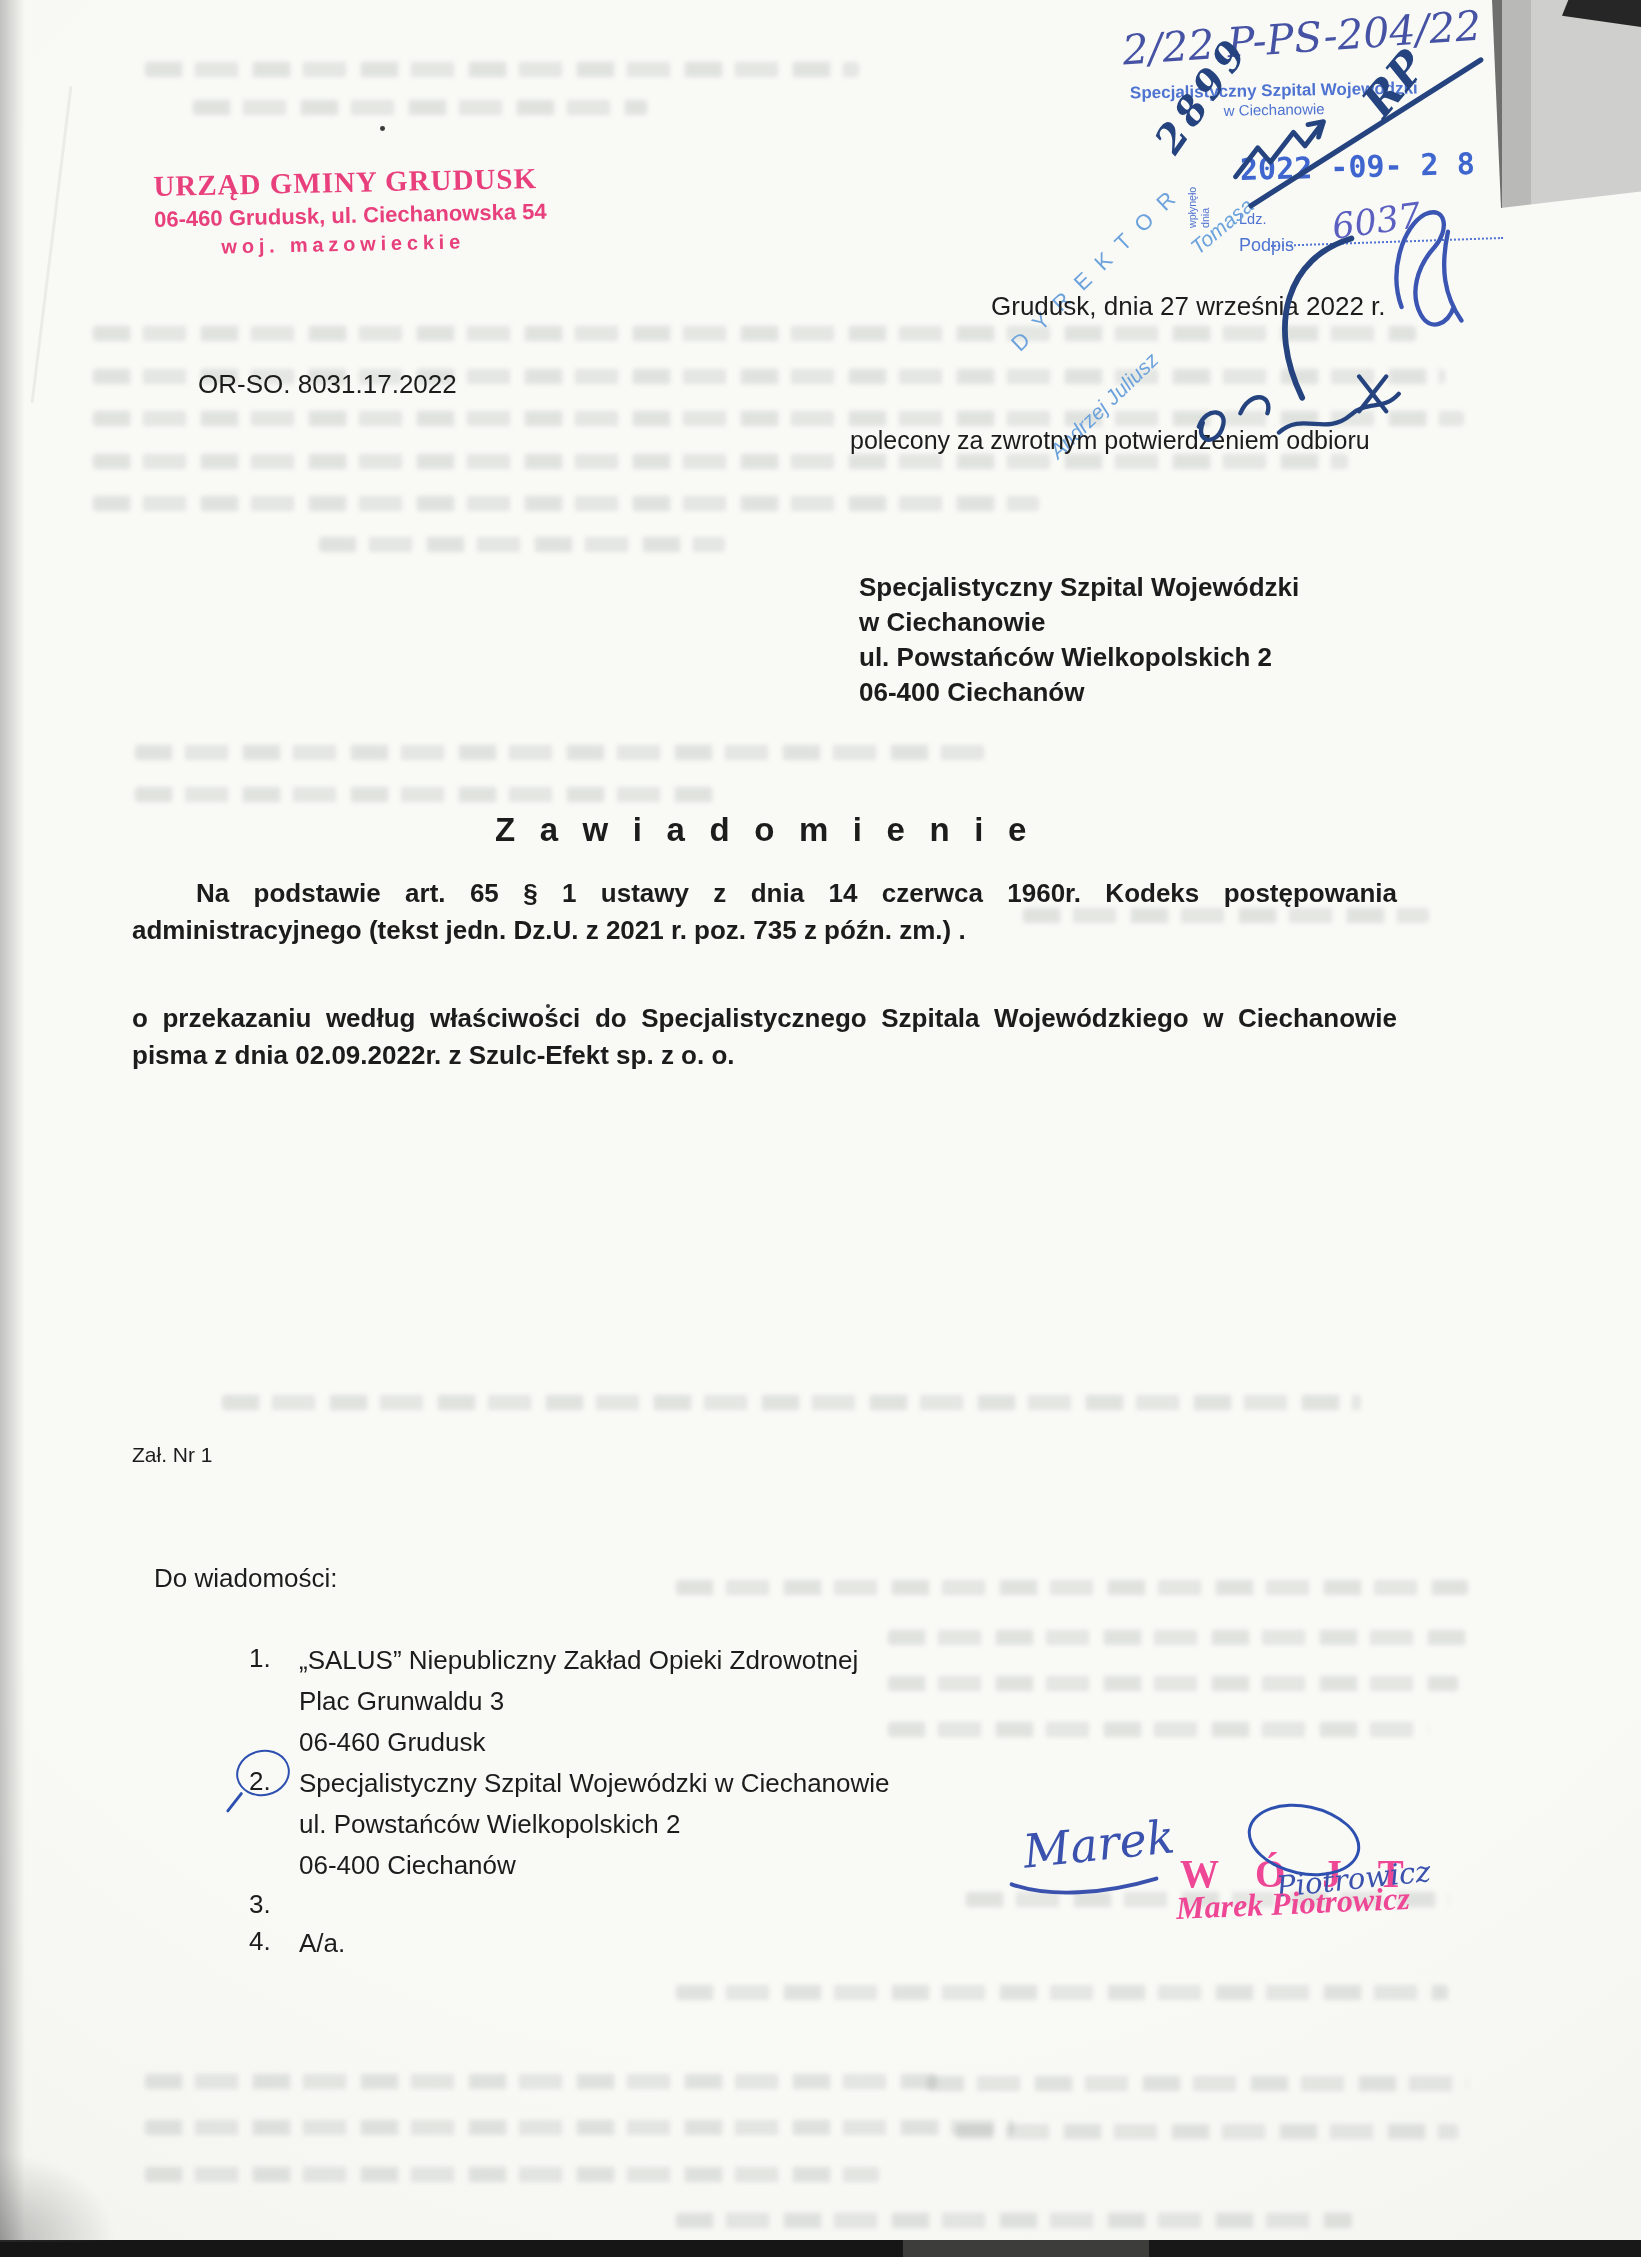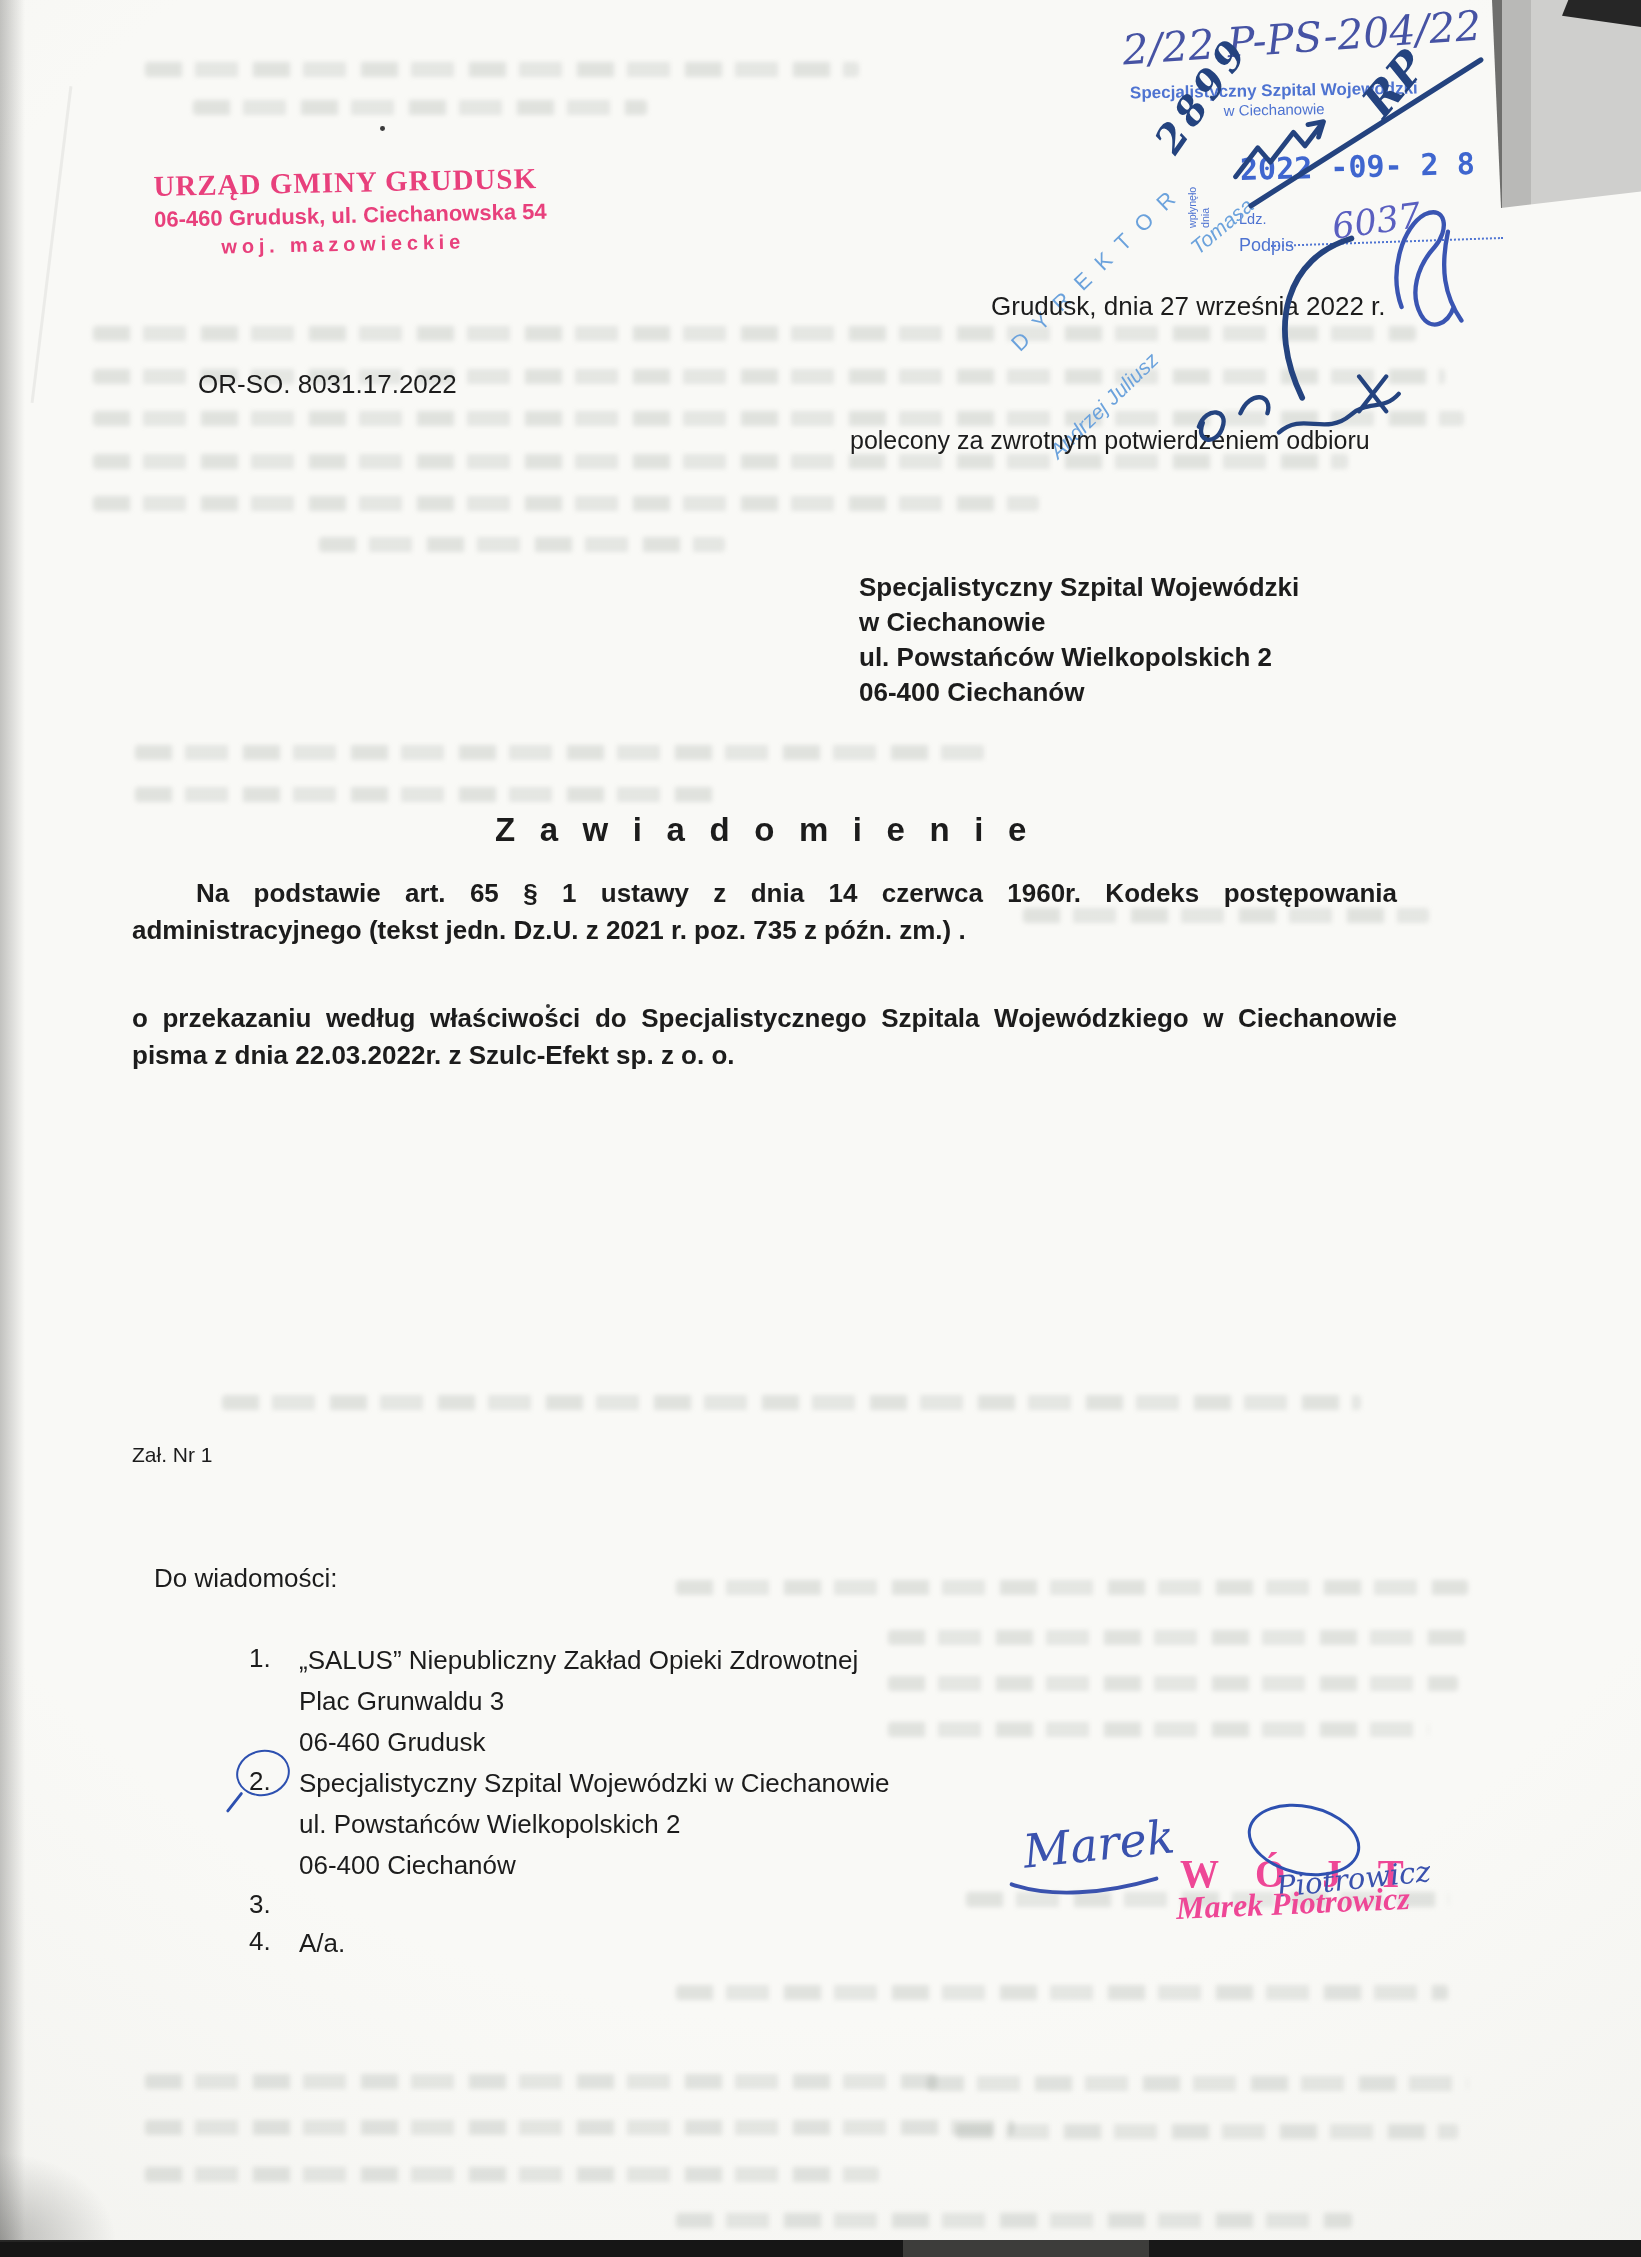--- a/index.html
+++ b/index.html
@@ -117,21 +117,21 @@
   <div class="abs print bold pre" style="left:859px;top:570px;line-height:35px;">Specjalistyczny  Szpital Wojewódzki
 w Ciechanowie
 ul. Powstańców Wielkopolskich 2
 06-400 Ciechanów</div>
 
   <div class="abs col ctr" style="top:811px;font-size:33px;font-weight:bold;letter-spacing:7.7px;">Z a w i a d o m i e n i e</div>
 
   <div class="abs col print just" style="top:875px;text-indent:64px;">Na podstawie art. 65 § 1 ustawy z dnia 14 czerwca 1960r. Kodeks postępowania administracyjnego (tekst jedn. Dz.U. z 2021 r. poz. 735 z późn. zm.) .</div>
 
 
-  <div class="abs col print just" style="top:1000px;">o przekazaniu według właściwości do Specjalistycznego Szpitala Wojewódzkiego w Ciechanowie pisma z dnia 22.03.2022r. z Szulc-Efekt sp. z o. o.</div>
+  <div class="abs col print just" style="top:1000px;">o przekazaniu według właściwości do Specjalistycznego Szpitala Wojewódzkiego w Ciechanowie pisma z dnia 02.09.2022r. z Szulc-Efekt sp. z o. o.</div>
 
 
 
 
   <div class="abs" style="left:132px;top:1443px;font-size:21px;">Zał. Nr 1</div>
 
   <div class="abs print" style="left:154px;top:1560px;">Do wiadomości:</div>
 
   <div class="abs" style="left:249px;top:1640px;">
     <div style="display:flex;">

